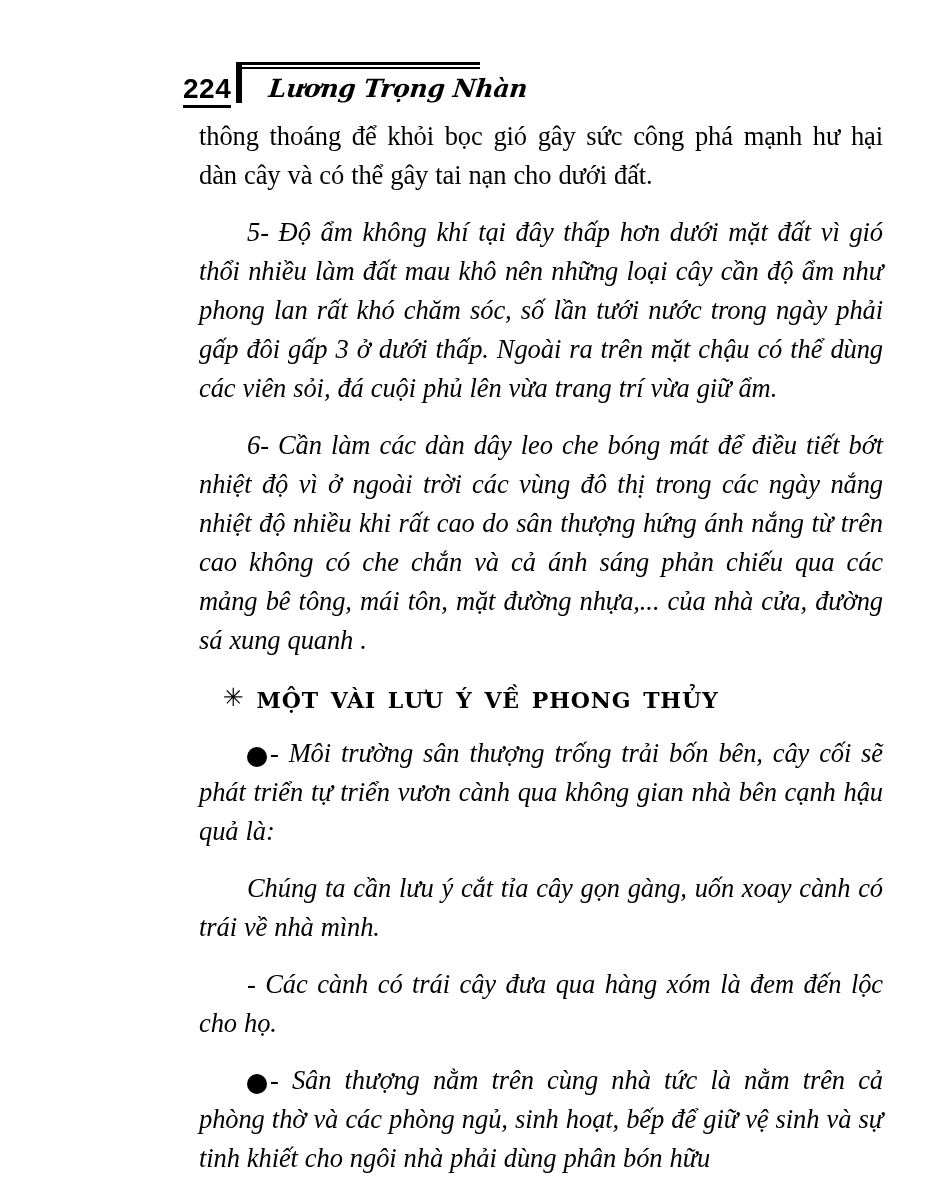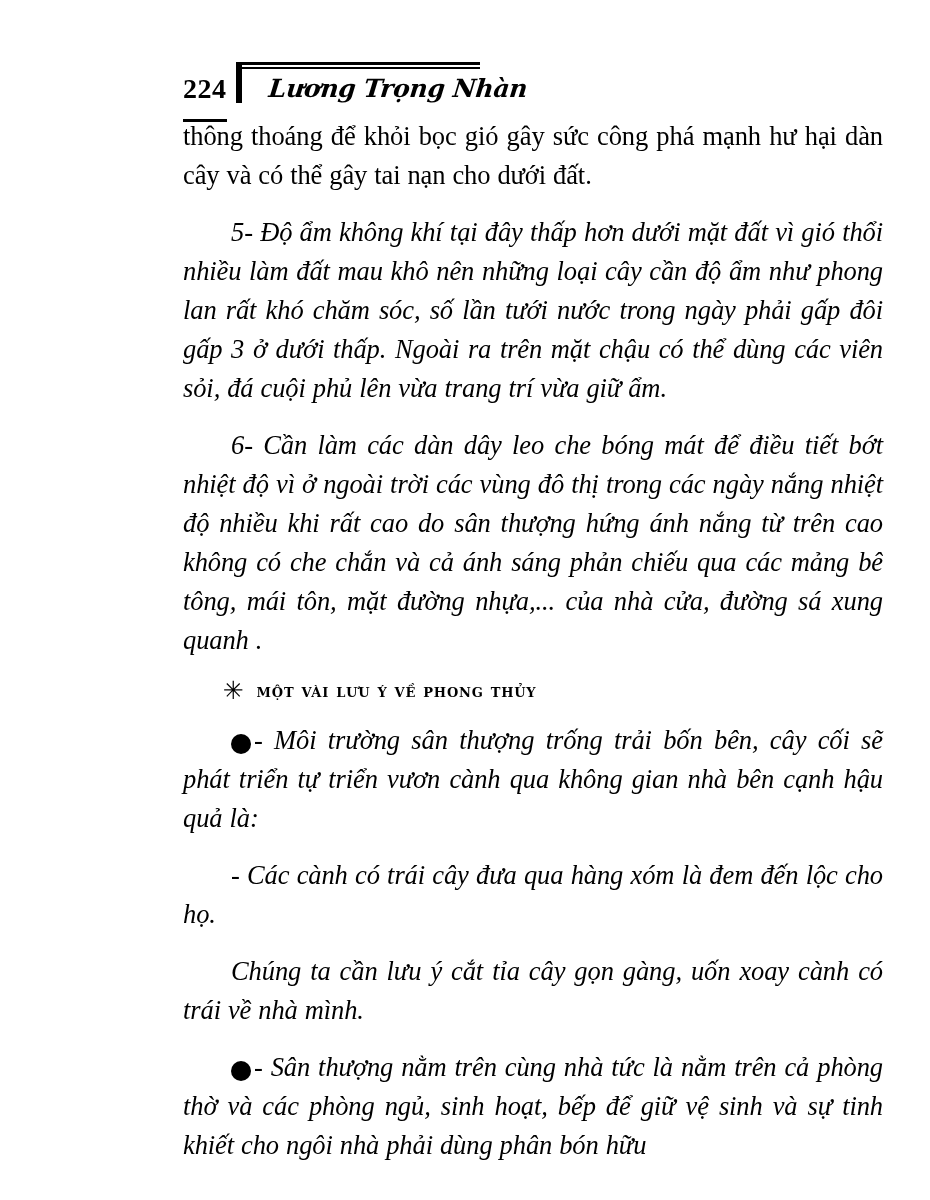--- a/index.html
+++ b/index.html
@@ -31,27 +31,27 @@
     left: 183px;
     top: 62px;
     width: 700px;
     height: 50px;
   }
 
   .folio {
     position: absolute;
     left: 0px;
     top: 13px;
-    font-family: Liberation Serif, serif;
+    font-family: Liberation Sans, sans-serif;
     font-size: 28px;
     font-weight: 700;
     letter-spacing: 0.5px;
     line-height: 1;
     border-bottom: 3px solid #000;
-    padding-bottom: 16px;
+    padding-bottom: 2px;
   }
 
   .head-rule-v {
     position: absolute;
     left: 53px;
     top: 3px;
     width: 6px;
     height: 38px;
     background: #000;
   }
@@ -88,21 +88,21 @@
 
   
   .body-col {
     position: absolute;
     left: 183px;
     top: 117px;
     width: 700px;
   }
 
   p.para {
-    margin: 0 0 0 0;
+    margin: 0 0 0 16px;
     font-size: 26.5px;
     line-height: 39px;
     text-align: justify;
     text-align-last: left;
     letter-spacing: -0.1px;
     word-spacing: 0.5px;
     font-weight: 500;
   }
 
   p.indent {
@@ -128,21 +128,21 @@
     gap: 12px;
   }
   .section-heading .star {
     font-size: 25px;
     line-height: 1;
     font-family: "DejaVu Sans", sans-serif;
   }
   .section-heading .htext {
     font-variant: small-caps;
     text-transform: lowercase;
-    font-size: 18px;
+    font-size: 32px;
     letter-spacing: 0.8px;
     text-align: center;
   }
 
   
   .numcirc {
     display: inline-block;
     width: 20px;
     height: 20px;
     border-radius: 50%;
@@ -179,20 +179,20 @@
     <p class="para indent gap">6- Cần làm các dàn dây leo che bóng mát để điều tiết bớt nhiệt độ vì ở ngoài trời các vùng đô thị trong các ngày nắng nhiệt độ nhiều khi rất cao do sân thượng hứng ánh nắng từ trên cao không có che chắn và cả ánh sáng phản chiếu qua các mảng bê tông, mái tôn, mặt đường nhựa,... của nhà cửa, đường sá xung quanh .</p>
 
     <div class="section-heading">
       <span class="star">✳</span>
       <span class="htext">MỘT VÀI LƯU Ý VỀ PHONG THỦY</span>
     </div>
 
     <p class="para indent gap"><span class="numcirc">1</span><span>- Môi trường sân thượng trống trải bốn bên, cây cối sẽ phát triển tự triển vươn cành qua không gian nhà bên cạnh hậu quả là:</span></p>
 
 
+    <p class="para indent gap">Chúng ta cần lưu ý cắt tỉa cây gọn gàng, uốn xoay cành có trái về nhà mình.</p>
+
     <p class="para indent gap">- Các cành có trái cây đưa qua hàng xóm là đem đến lộc cho họ.</p>
-
-    <p class="para indent gap">Chúng ta cần lưu ý cắt tỉa cây gọn gàng, uốn xoay cành có trái về nhà mình.</p>
 
     <p class="para indent gap"><span class="numcirc">2</span><span>- Sân thượng nằm trên cùng nhà tức là nằm trên cả phòng thờ và các phòng ngủ, sinh hoạt, bếp để giữ vệ sinh và sự tinh khiết cho ngôi nhà phải dùng phân bón hữu</span></p>
 
   </div>
 </div>
 
 </body></html>

